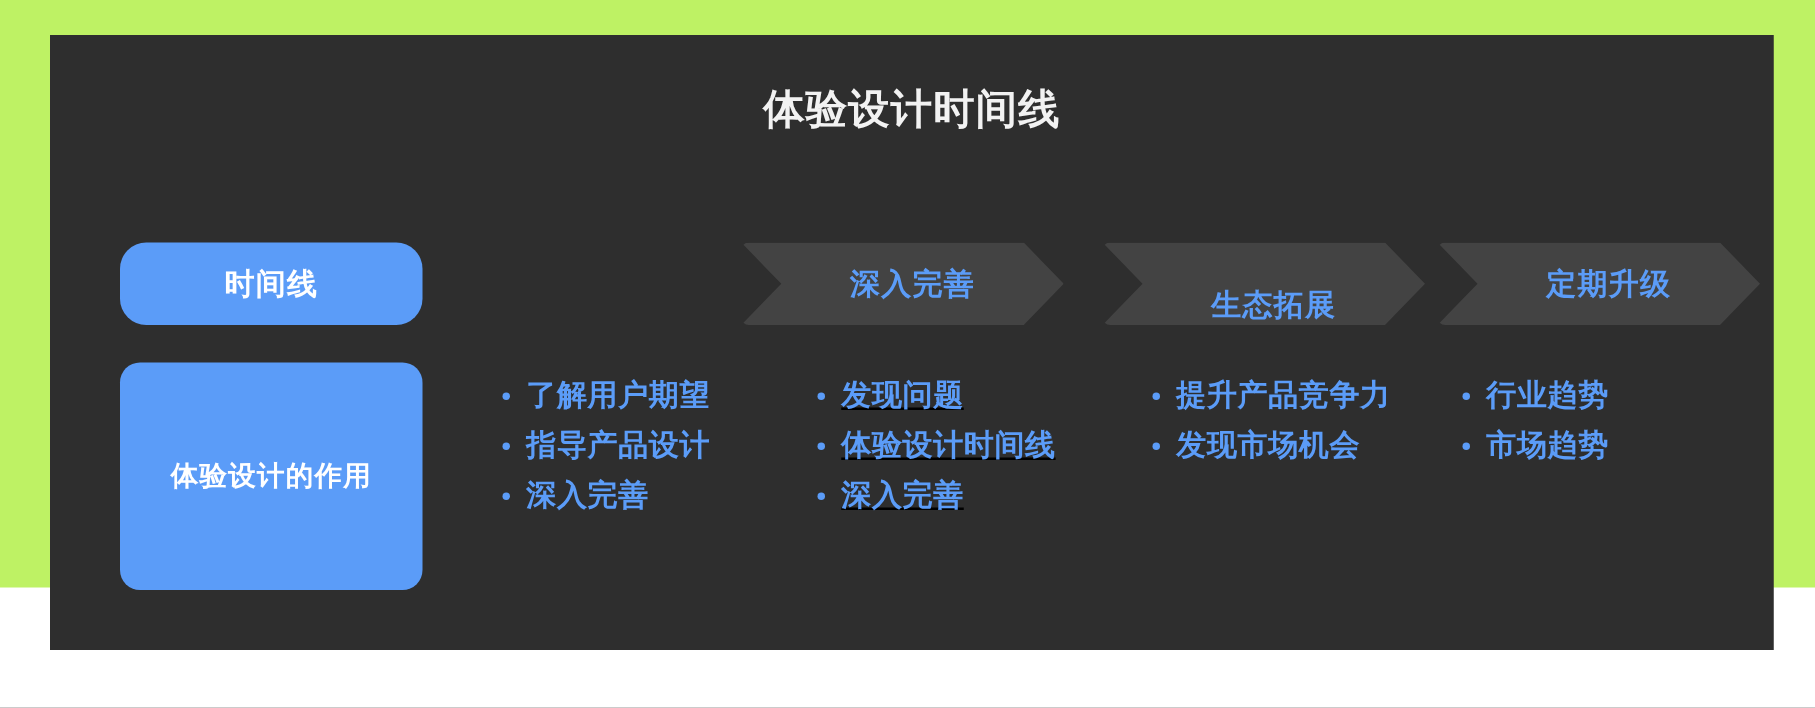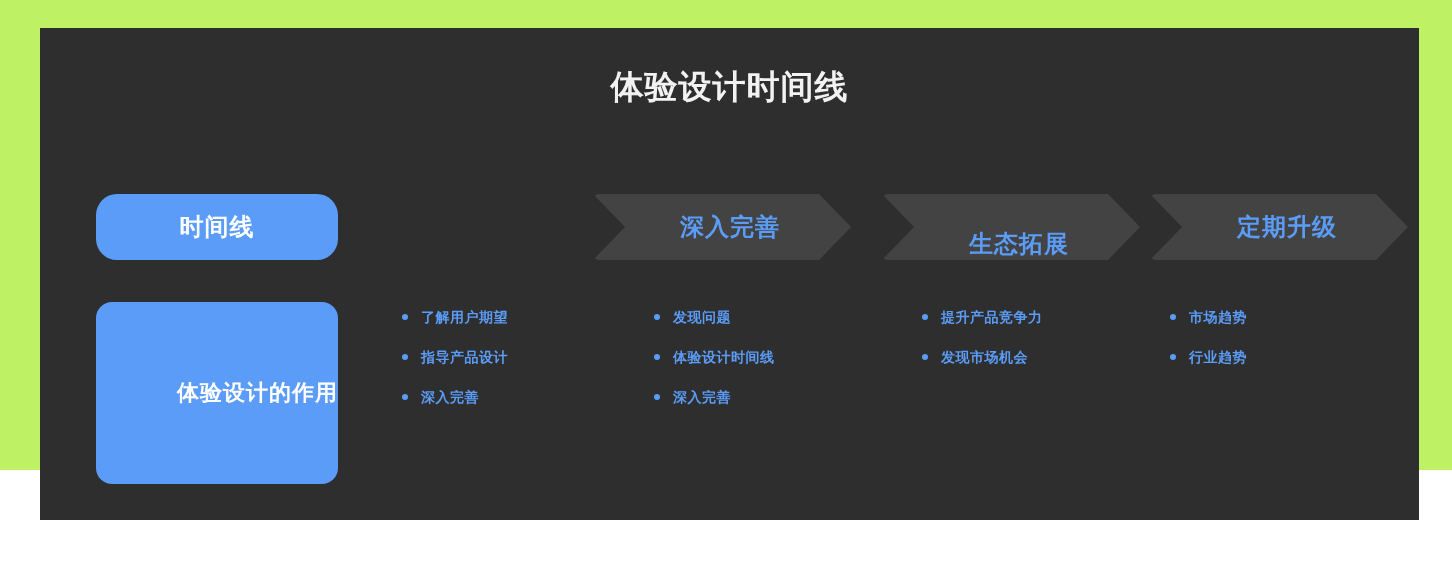--- a/index.html
+++ b/index.html
@@ -107,46 +107,45 @@
   .role-box {
     position: absolute;
     left: 0;
     top: 0;
     width: 242px;
     height: 182px;
     background: #5b9cf8;
     border-radius: 16px;
     display: flex;
     align-items: center;
-    justify-content: flex-end;
+    justify-content: center;
     color: #ffffff;
     font-size: 22px;
     font-weight: bold;
     letter-spacing: 1px;
     white-space: nowrap;
-    margin-top: 12px;
   }
 
   .bullet-col {
     position: absolute;
     top: 14px;
     width: 250px;
   }
 
   .bullet-col.b1 { left: 306px; }
-  .bullet-col.b2 { left: 558px; }
+  .bullet-col.b2 { left: 558px; text-decoration: underline; }
   .bullet-col.b3 { left: 826px; }
   .bullet-col.b4 { left: 1074px; }
 
   .bullet-item {
     display: flex;
     align-items: flex-start;
     margin-bottom: 14px;
     color: #5b9cf8;
-    font-size: 14px;
+    font-size: 24px;
     font-weight: bold;
     letter-spacing: 0.5px;
     line-height: 26px;
     white-space: nowrap;
   }
 
   .bullet-dot {
     width: 6px;
     height: 6px;
     border-radius: 50%;
@@ -228,24 +227,24 @@
         </div>
         <div class="bullet-item">
           <span class="bullet-dot"></span>
           <span>发现市场机会</span>
         </div>
       </div>
 
       <div class="bullet-col b4">
         <div class="bullet-item">
           <span class="bullet-dot"></span>
+          <span>行业趋势</span>
+        </div>
+        <div class="bullet-item">
+          <span class="bullet-dot"></span>
           <span>市场趋势</span>
-        </div>
-        <div class="bullet-item">
-          <span class="bullet-dot"></span>
-          <span>行业趋势</span>
         </div>
       </div>
 
     </div>
 
   </div>
 </div>
 
 </body></html>

